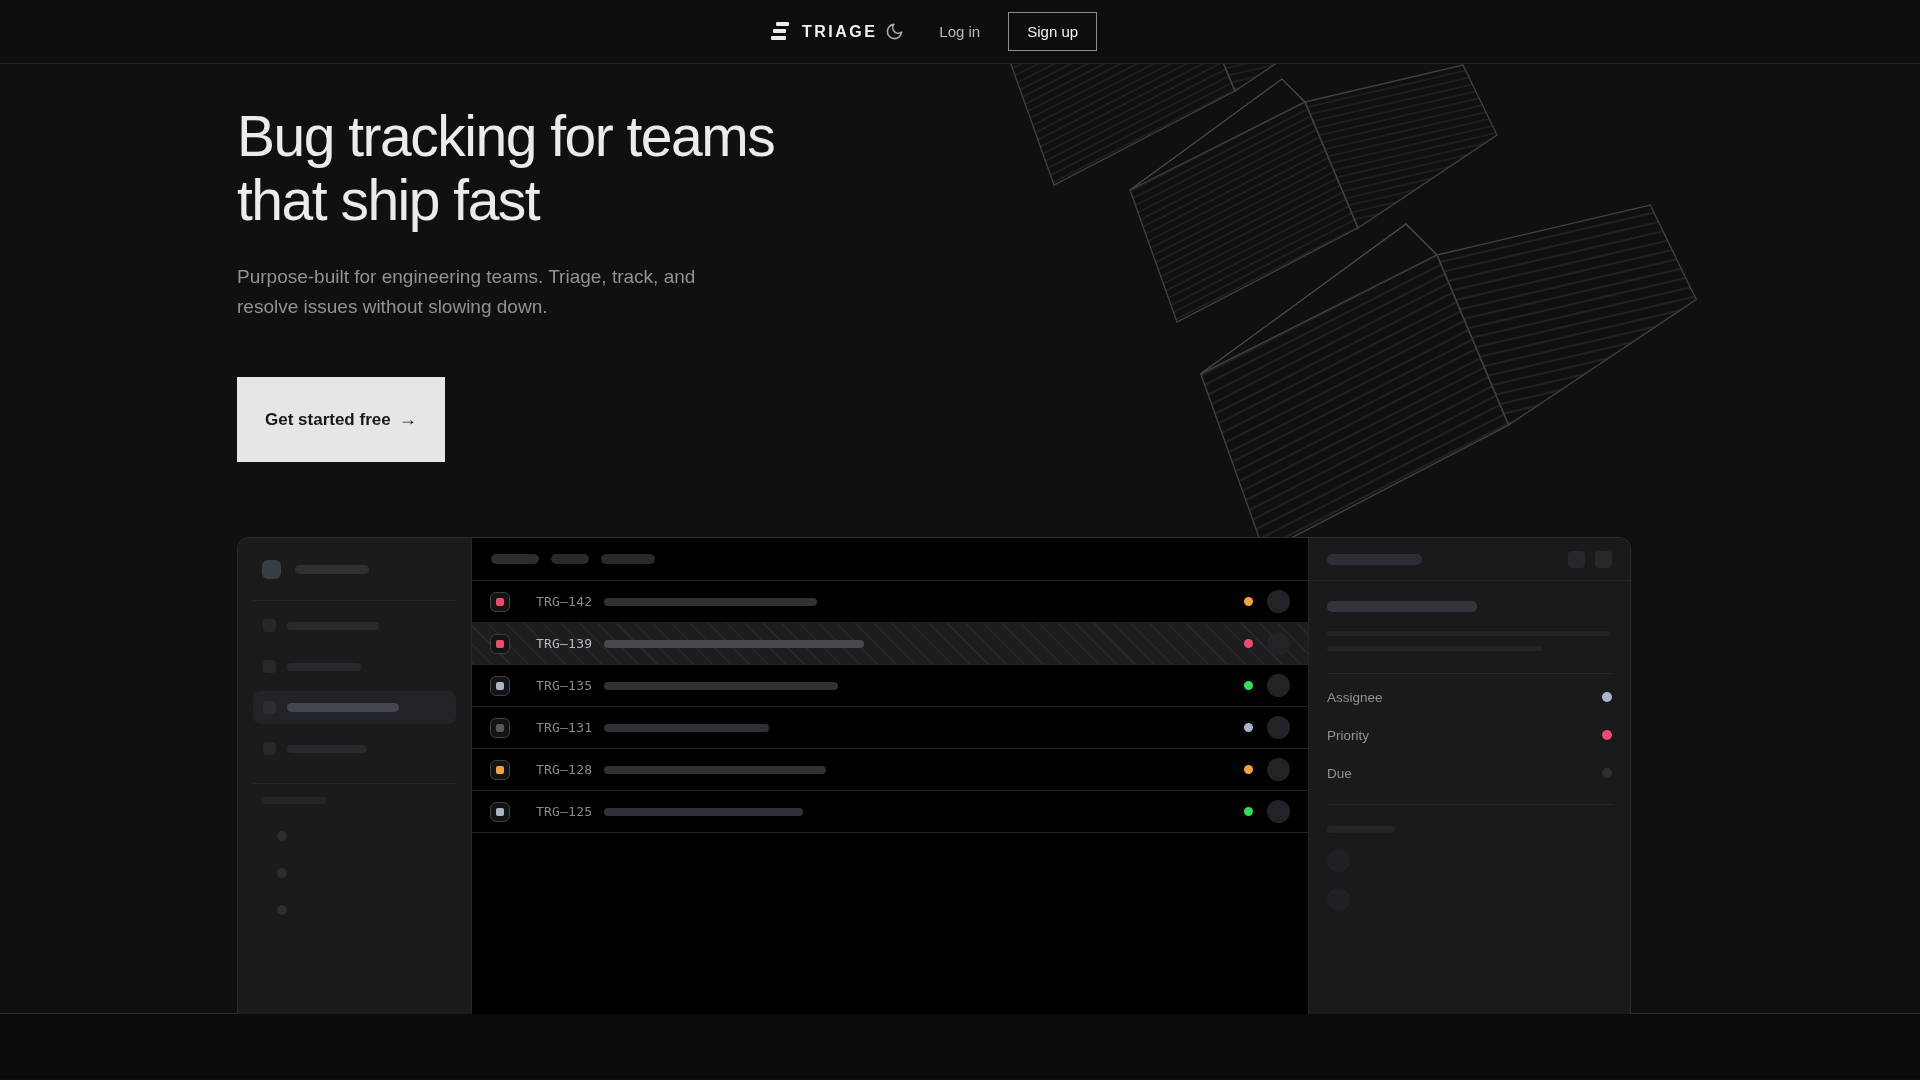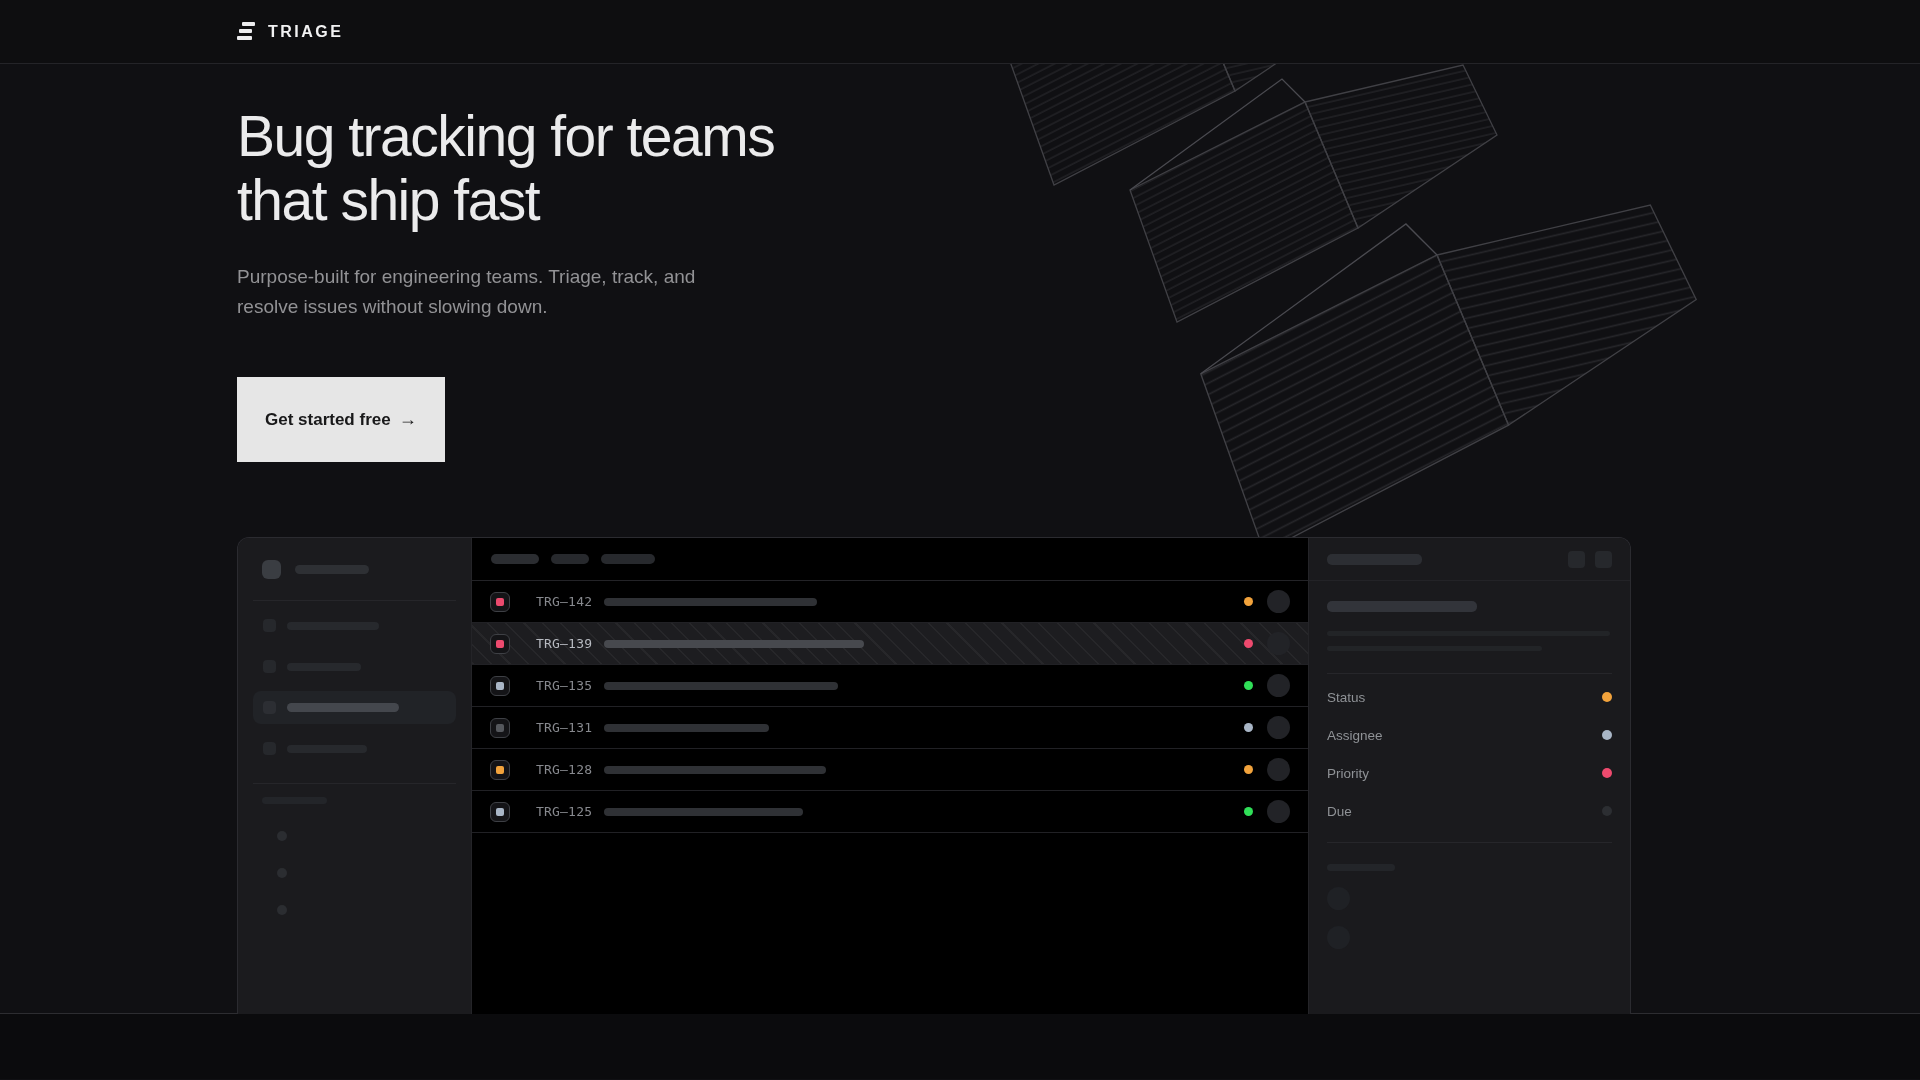--- a/index.html
+++ b/index.html
@@ -4,21 +4,21 @@
 <style>
   * { margin:0; padding:0; box-sizing:border-box; }
   html,body { width:1920px; height:1080px; overflow:hidden; }
   body { background:#101013; font-family:"Liberation Sans", sans-serif; color:#e9e9ea; position:relative; }
 
   
   #deco { position:absolute; top:0; left:0; width:1920px; height:1080px; z-index:0; }
 
   
   .nav { position:relative; z-index:5; height:64px; background:#0e0e10; border-bottom:1px solid #242428;
-         display:flex; align-items:center; justify-content:space-between; padding:0 289px 0 237px; }
+         display:flex; align-items:center; justify-content:center; padding:0 289px 0 237px; }
   .brand { display:flex; align-items:center; gap:12px; cursor:pointer; }
   .brand-glyph { width:19px; height:19px; position:relative; }
   .brand-glyph i { position:absolute; height:4px; background:#ececee; border-radius:1px; }
   .brand-glyph i:nth-child(1){ top:0; left:5px; width:13px; }
   .brand-glyph i:nth-child(2){ top:7px; left:2px; width:13px; }
   .brand-glyph i:nth-child(3){ top:14px; left:0; width:15px; }
   .brand-name { font-size:16px; font-weight:700; letter-spacing:2.5px; color:#f2f2f3; }
   .nav-right { display:flex; align-items:center; gap:28px; }
   .icon-btn { width:34px; height:34px; display:flex; align-items:center; justify-content:center; cursor:pointer; background:none; border:none; }
   .login { font-size:15px; color:#b9b9bc; text-decoration:none; cursor:pointer; }
@@ -124,20 +124,29 @@
 
 <nav class="nav">
   <div class="brand">
     <span class="brand-glyph">
         <i></i>
         <i></i>
         <i></i>
       </span>
     <span class="brand-name">TRIAGE</span>
   </div>
+  <div class="nav-right">
+    <button class="icon-btn">
+      <svg width="19" height="19" viewBox="0 0 24 24">
+        <path d="M21 12.8 A9 9 0 1 1 11.2 3 A7 7 0 0 0 21 12.8 Z" fill="none" stroke="#aaaaae" stroke-width="2" stroke-linejoin="round"></path>
+      </svg>
+    </button>
+    <a class="login">Log in</a>
+    <button class="signup">Sign up</button>
+  </div>
 </nav>
 
 <section class="hero">
   <div class="hero-inner">
     <h1>
       <span>Bug tracking for teams</span><br>
       <span>that ship fast</span>
     </h1>
     <p class="sub">Purpose-built for engineering teams. Triage, track, and resolve issues without slowing down.</p>
     <button class="cta">
@@ -268,24 +277,20 @@
             <span class="sq"></span>
             <span class="sq"></span>
           </span>
         </div>
         <div class="rp-body">
           <div class="rp-title"></div>
           <div class="rp-line" style="width:283px;margin-top:19px"></div>
           <div class="rp-line" style="width:215px;margin-top:10px"></div>
           <div class="rp-div"></div>
           <div id="fields">
-  <div class="field">
-    <span class="field-label">Status</span>
-    <span class="field-dot" style="background: rgb(242, 163, 60);"></span>
-  </div>
 
   <div class="field">
     <span class="field-label">Assignee</span>
     <span class="field-dot" style="background: rgb(169, 182, 198);"></span>
   </div>
 
   <div class="field">
     <span class="field-label">Priority</span>
     <span class="field-dot" style="background: rgb(238, 74, 110);"></span>
   </div>

